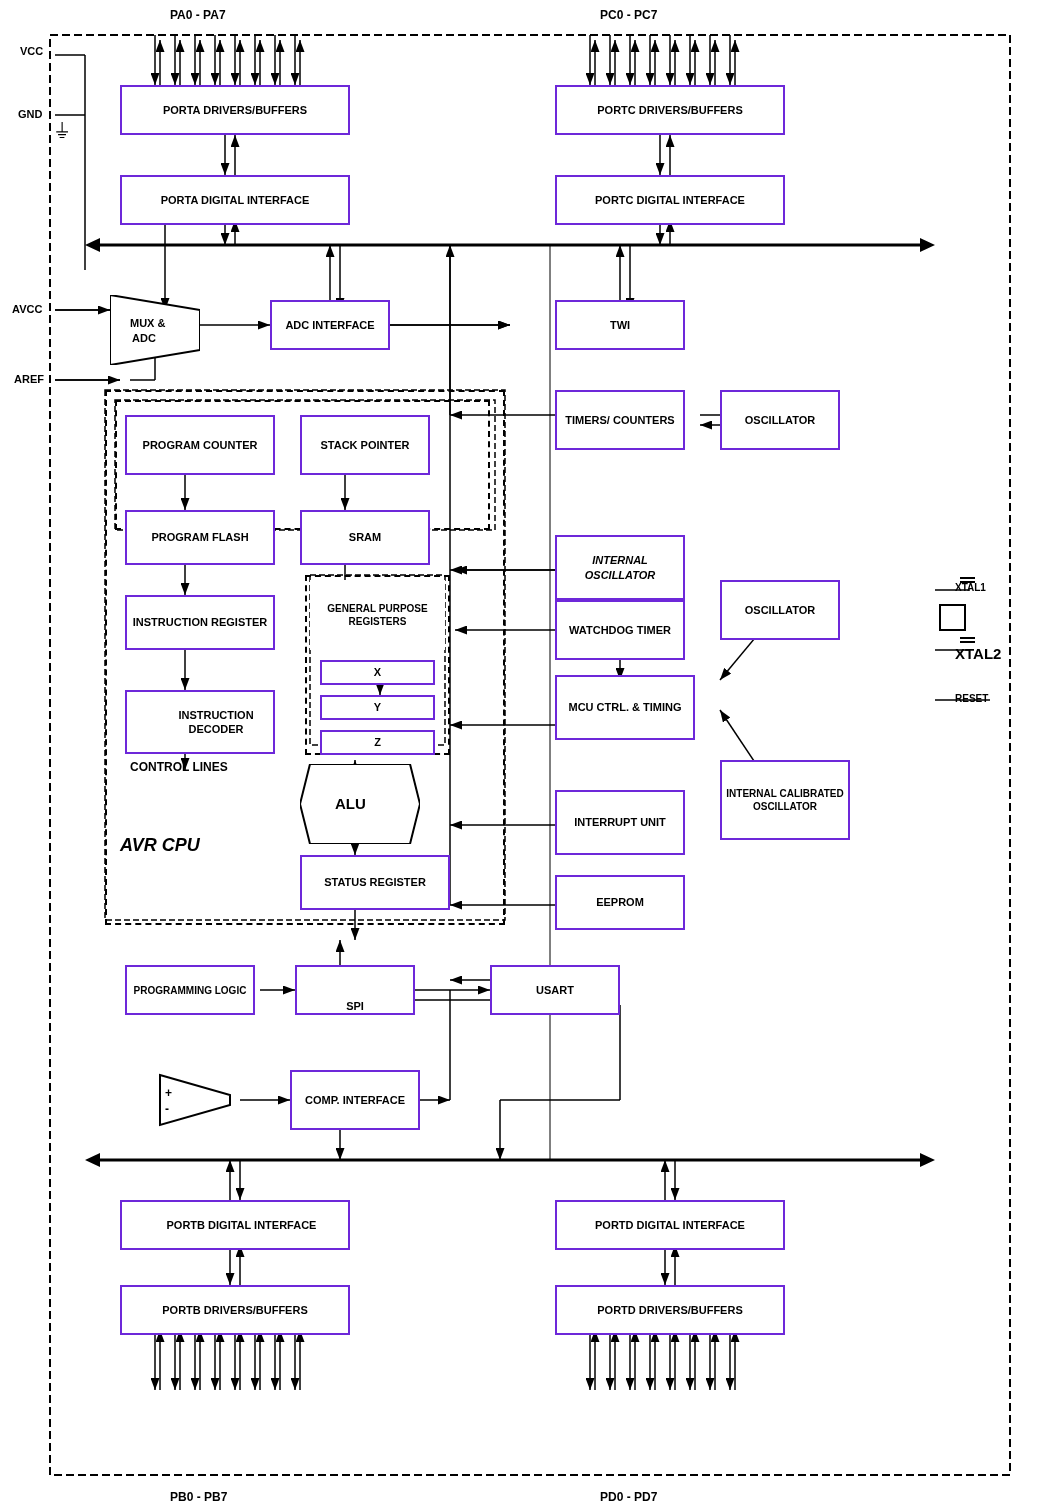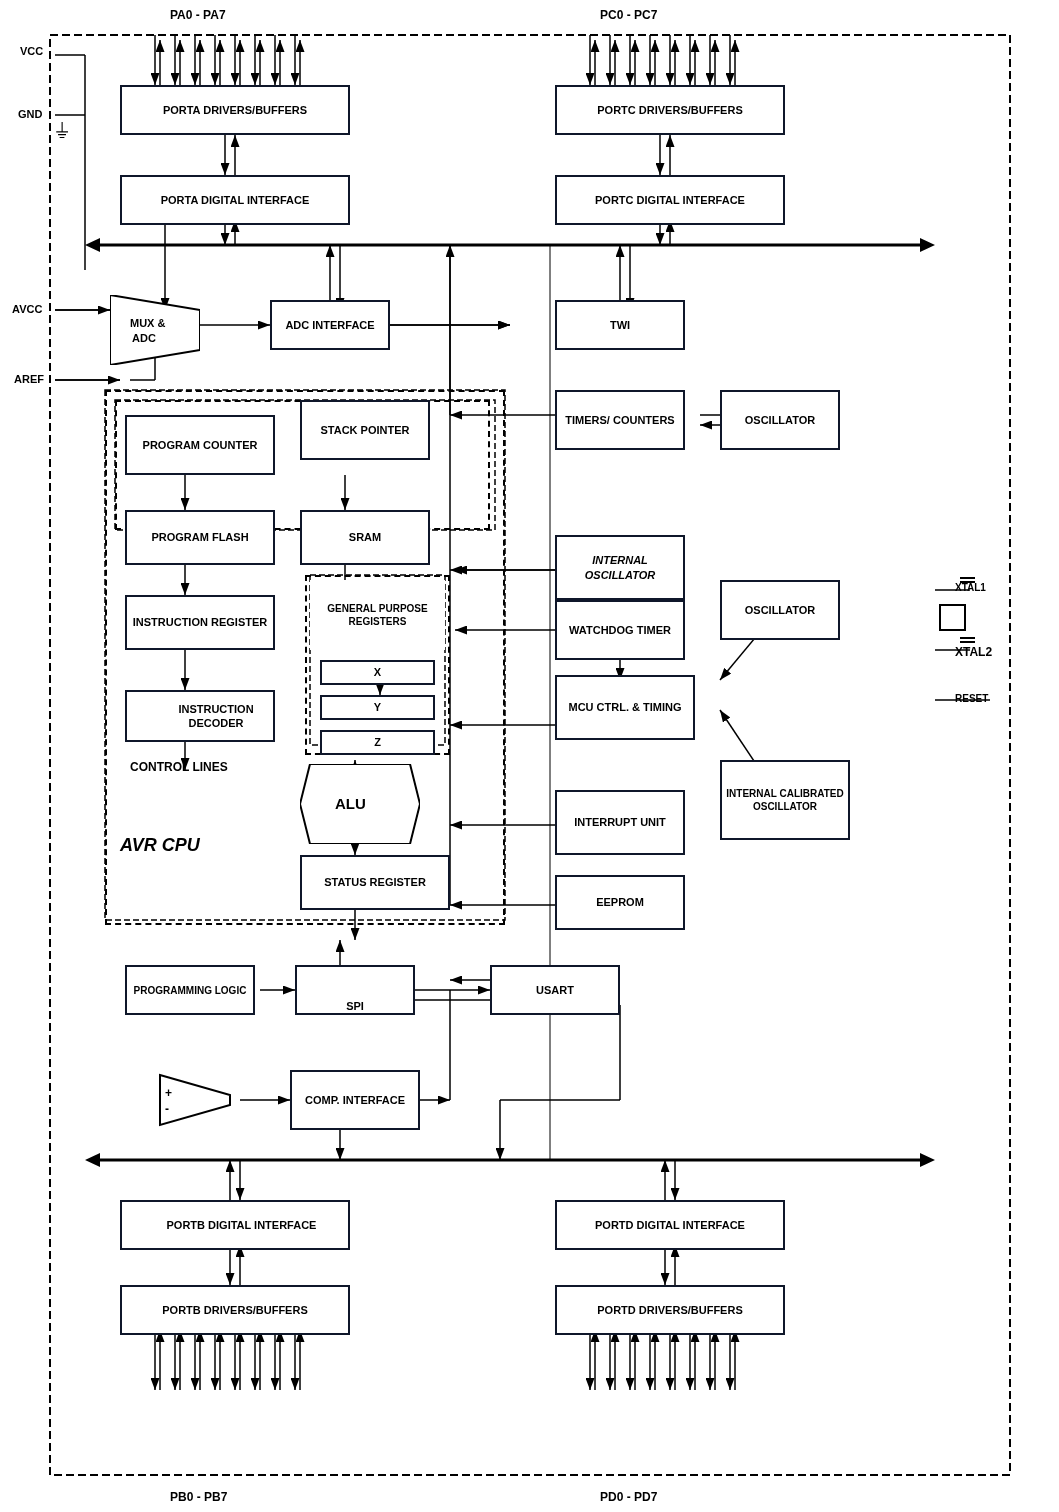--- a/index.html
+++ b/index.html
@@ -12,21 +12,21 @@
       position: relative;
     }
     .diagram-container {
       position: absolute;
       top: 0; left: 0;
       width: 1059px;
       height: 1512px;
     }
     .block {
       position: absolute;
-      border: 2px solid #0f172a;
+      border: 2px solid #6d28d9;
       background: #fff;
       display: flex;
       align-items: center;
       justify-content: center;
       text-align: center;
       font-size: 11px;
       font-weight: bold;
       line-height: 1.3;
     }
     .dashed-box {
@@ -360,37 +360,37 @@
   </div>
 
   <div class="dashed-box" style="left:105px; top:390px; width:400px; height:535px;"></div>
 
   <div class="dashed-box" style="left:115px; top:400px; width:375px; height:130px;"></div>
 
   <div class="block" style="left:125px; top:415px; width:150px; height:60px;">
     <span>PROGRAM COUNTER</span>
   </div>
 
-  <div class="block" style="left:300px; top:400px; width:130px; height:60px;">
+  <div class="block" style="left:300px; top:415px; width:130px; height:60px;">
     <span>STACK POINTER</span>
   </div>
 
   <div class="block" style="left:125px; top:510px; width:150px; height:55px;">
     <span>PROGRAM FLASH</span>
   </div>
 
   <div class="block" style="left:300px; top:510px; width:130px; height:55px;">
     <span>SRAM</span>
   </div>
 
   <div class="block" style="left:125px; top:595px; width:150px; height:55px;">
     <span>INSTRUCTION REGISTER</span>
   </div>
 
-  <div class="block" style="left:125px; top:690px; width:150px; height:52px;padding-left:32px;">
+  <div class="block" style="left:125px; top:690px; width:150px; height:64px;padding-left:32px;">
     <span>INSTRUCTION DECODER</span>
   </div>
 
   <div class="dashed-box" style="left:305px; top:575px; width:145px; height:180px;"></div>
 
   <div class="block" style="left:310px; top:580px; width:135px; height:70px; border: none; font-size:10px;">
     <span>GENERAL PURPOSE REGISTERS</span>
   </div>
 
   <div class="block" style="left:320px; top:660px; width:115px; height:25px; font-size:11px;">
@@ -493,16 +493,16 @@
   </div>
 
   <div class="block" style="left:555px; top:1285px; width:230px; height:50px;">
     <span>PORTD DRIVERS/BUFFERS</span>
   </div>
 
   <div class="label" style="left:170px; top:1490px; font-size:12px;">PB0 - PB7</div>
   <div class="label" style="left:600px; top:1490px; font-size:12px;">PD0 - PD7</div>
 
   <div class="label" style="left:955px; top:582px; font-size:10px;">XTAL1</div>
-  <div class="label" style="left:955px; top:645px; font-size:12px;">XTAL2</div>
+  <div class="label" style="left:955px; top:645px; font-size:15px;">XTAL2</div>
   <div class="label" style="left:955px; top:693px; font-size:10px;">RESET</div>
 
 </div>
 
 </body></html>

